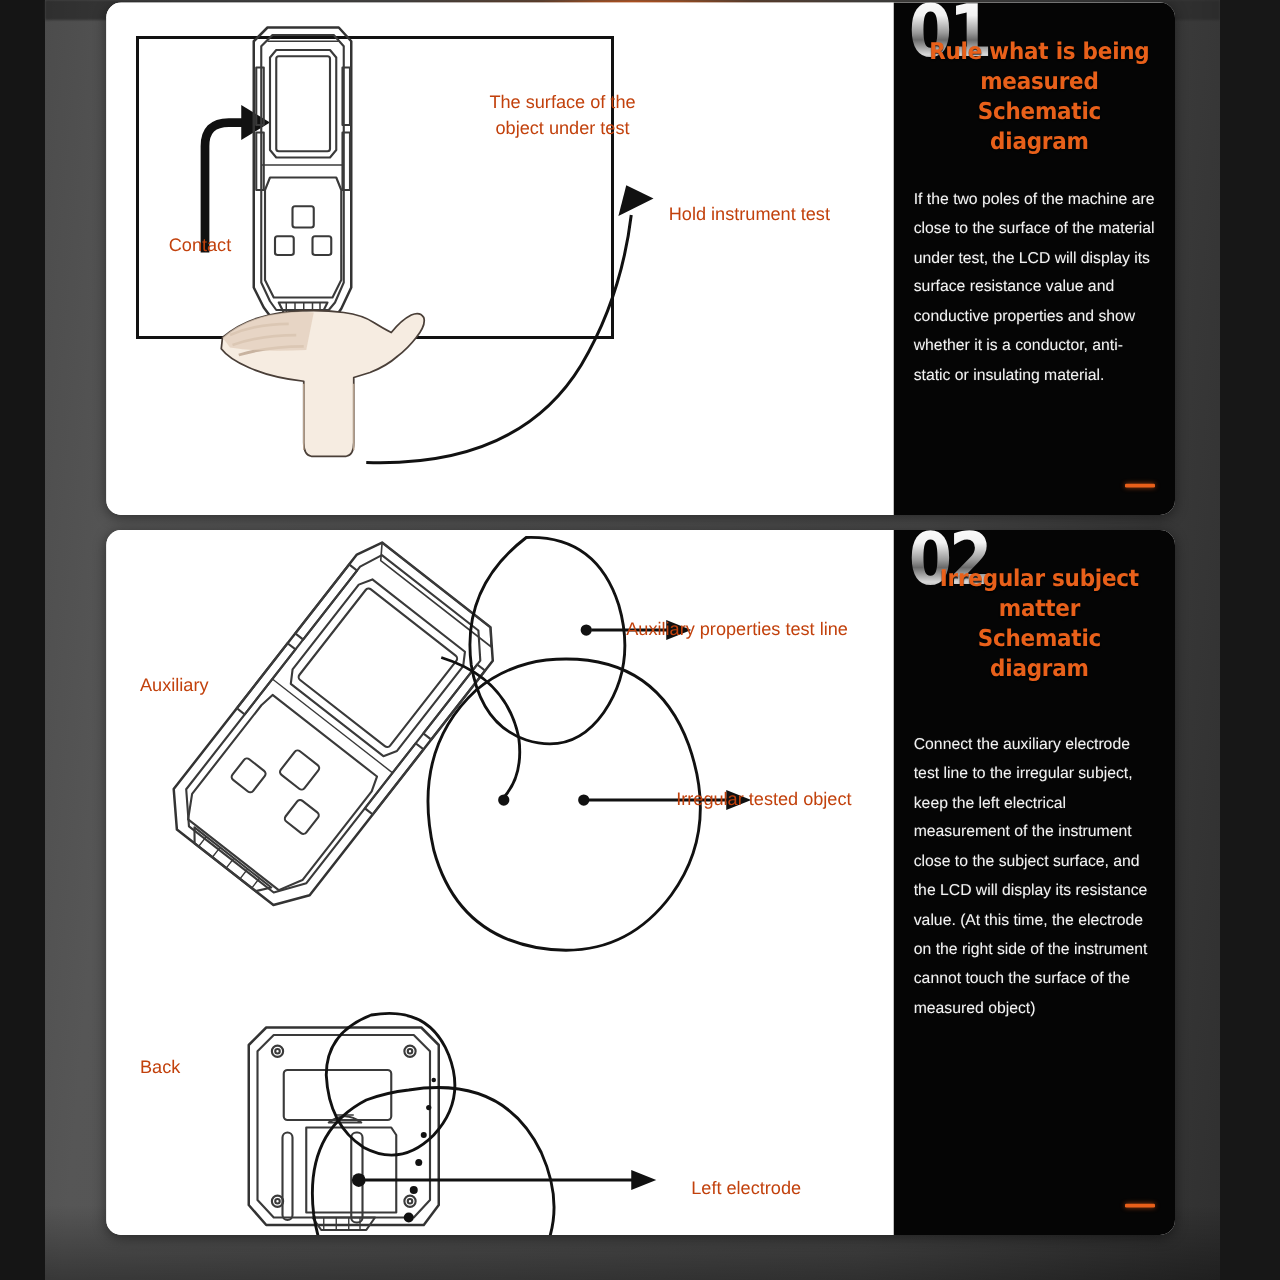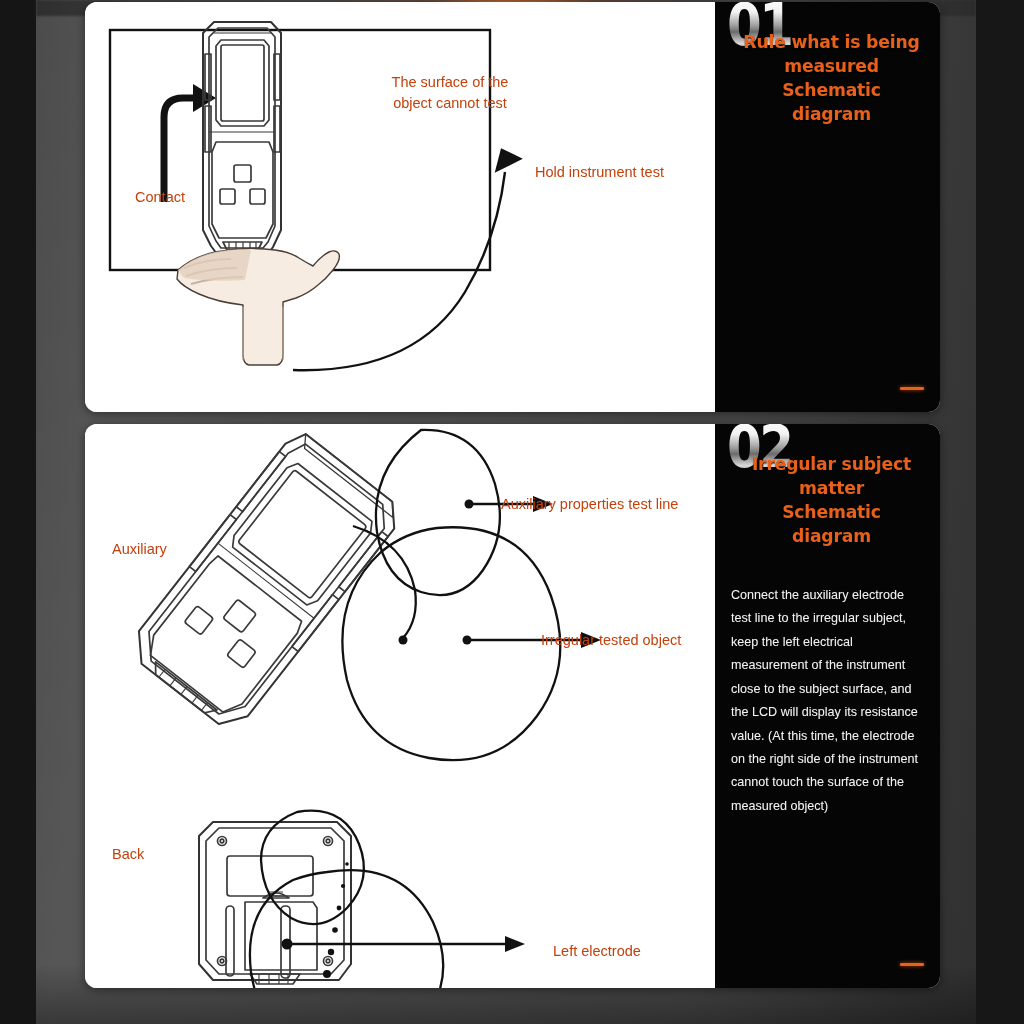--- a/index.html
+++ b/index.html
@@ -139,35 +139,36 @@
         </g>
 
         <g>
           <path d="M208 368 Q330 372 380 290 Q412 236 420 170" fill="none" stroke="#111" stroke-width="2.4"></path>
           <path d="M409 170 L438 158 L417 146 Z" fill="#111" transform="rotate(-4 420 160)"></path>
         </g>
       </svg>
 
       <div class="lbl c" style="left:250px;top:70px;width:230px;">
         <span>The surface of the</span><br>
-        <span>object cannot test</span>
+        <span>object under test</span>
       </div>
 
       <div class="lbl" style="left:450px;top:160px;">Hold instrument test</div>
 
       <div class="lbl" style="left:38px;top:185px;margin-left:12px;">Contact</div>
     </div>
 
     <div class="info-pane" id="info1">
       <div class="big-num">01</div>
       <div class="heading">
         <span class="hl">Rule what is being</span>
         <span class="hl">measured</span>
         <span class="hl">Schematic diagram</span>
       </div>
+      <div class="body-text">If the two poles of the machine are close to the surface of the material under test, the LCD will display its surface resistance value and conductive properties and show whether it is a conductor, anti-static or insulating material.</div>
       <div class="dash"></div>
     </div>
   </div>
 
   <div class="card" id="card2">
 
     <div class="diagram-pane">
       <svg class="dg" viewBox="0 0 630 564">
 
         <g fill="none" stroke="#3a3a3a" stroke-width="1.7" stroke-linejoin="round" transform="translate(96,26) rotate(38 120 120)">

